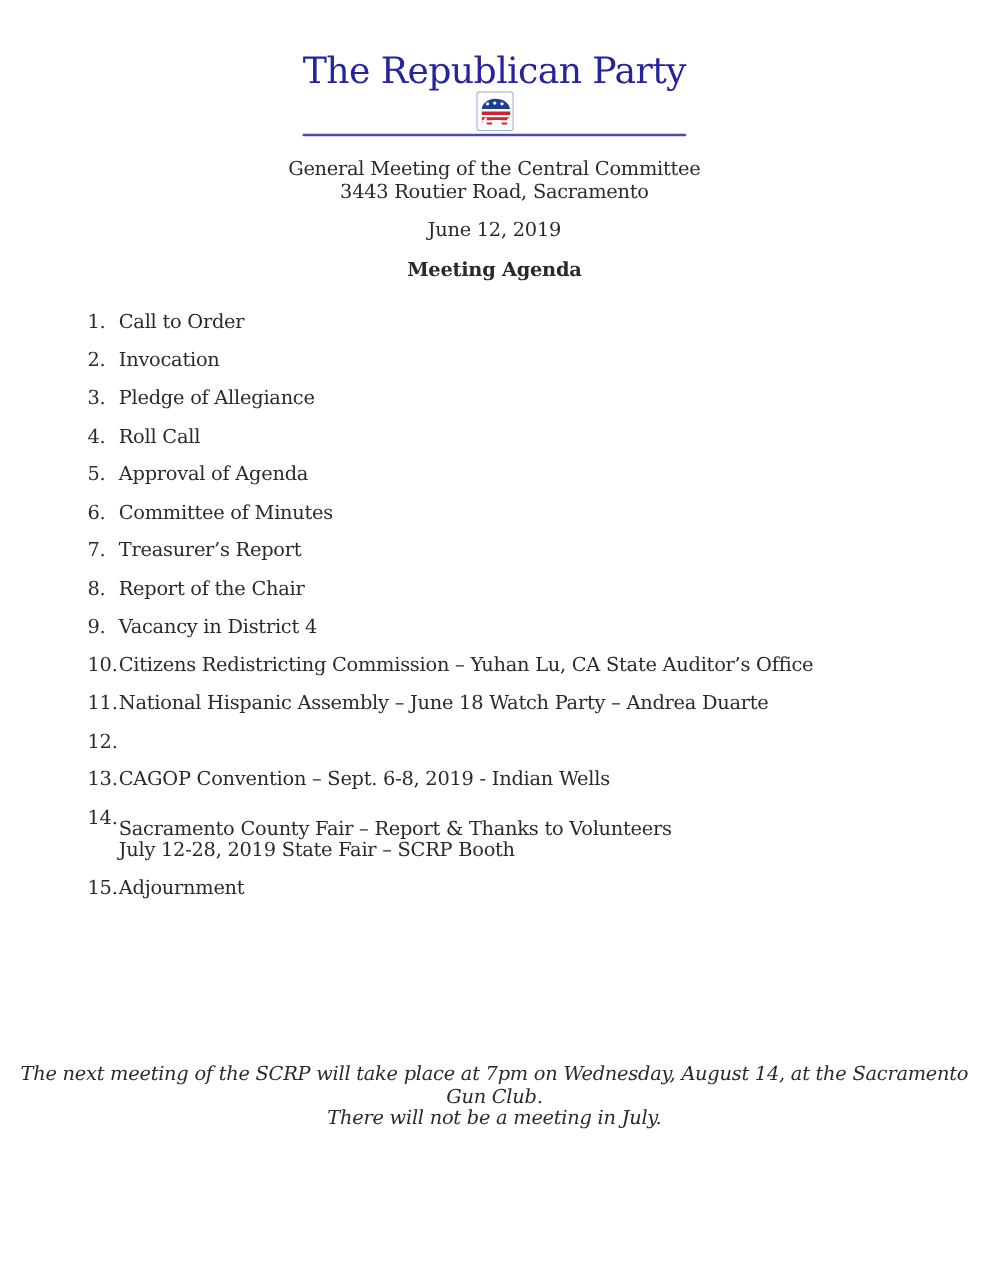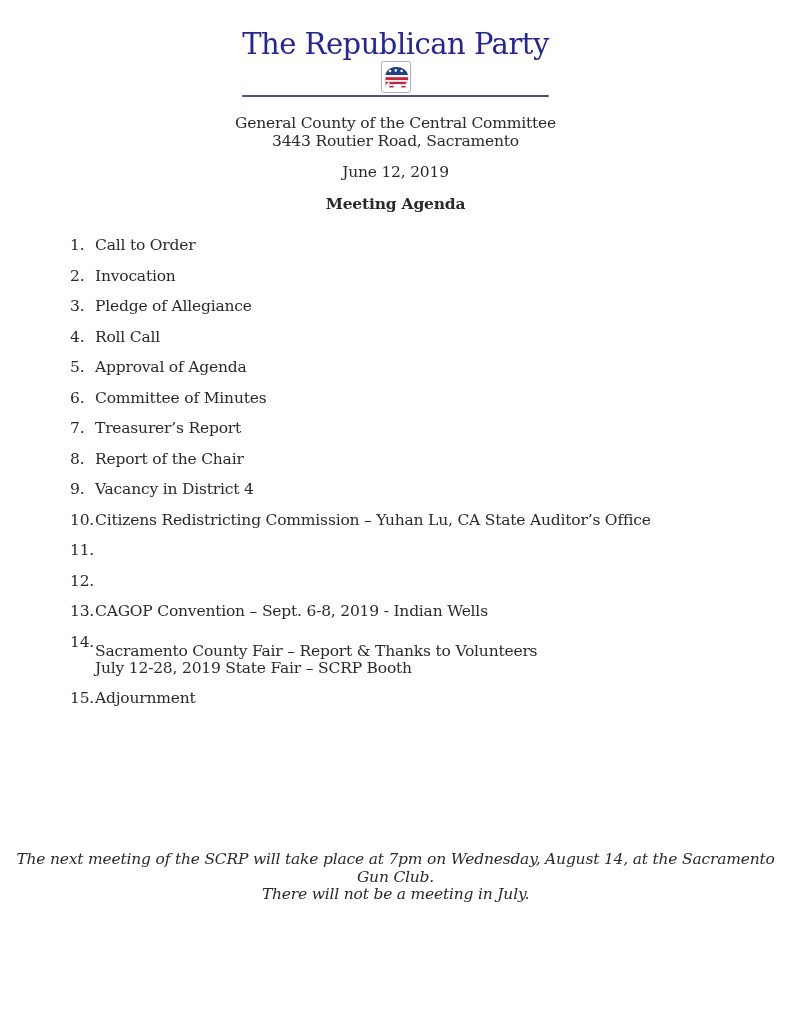--- a/index.html
+++ b/index.html
@@ -16,21 +16,21 @@
     color: #2a2a2a;
   }
   .page {
     position: relative;
     width: 791px;
     height: 1024px;
   }
 
   
   .masthead {
-    padding-top: 28px;
+    padding-top: 40px;
     text-align: center;
     border-radius: 11px;
   }
   .masthead-inner {
     display: inline-block;
     text-align: center;
   }
   .org-name {
     font-size: 29px;
     line-height: 32px;
@@ -165,21 +165,21 @@
               <circle cx="20.6" cy="10" r="1.3" fill="#ffffff"></circle>
             </g>
           </svg>
         </span>
       </div>
       <div class="masthead-rule" style="background: rgb(74, 74, 168);"></div>
     </div>
   </div>
 
   <div class="meeting-info">
-    <div class="line">General County of the Central Committee</div>
+    <div class="line">General Meeting of the Central Committee</div>
     <div class="line">3443 Routier Road, Sacramento</div>
     <div class="meeting-date">June 12, 2019</div>
     <div class="agenda-heading">Meeting Agenda</div>
   </div>
 
   <ol class="agenda" id="agenda-list">
       <li class="agenda-item">
         <span class="num">1.</span>
         <span class="itext"><span>Call to Order</span></span>
       </li>
@@ -214,20 +214,21 @@
       <li class="agenda-item">
         <span class="num">9.</span>
         <span class="itext"><span>Vacancy in District 4</span></span>
       </li>
       <li class="agenda-item">
         <span class="num">10.</span>
         <span class="itext"><span>Citizens Redistricting Commission – Yuhan Lu, CA State Auditor’s Office</span></span>
       </li>
       <li class="agenda-item">
         <span class="num">11.</span>
+        <span class="itext"><span>National Hispanic Assembly – June 18 Watch Party – Andrea Duarte</span></span>
       </li>
       <li class="agenda-item">
         <span class="num">12.</span>
       </li>
       <li class="agenda-item">
         <span class="num">13.</span>
         <span class="itext"><span>CAGOP Convention – Sept. 6-8, 2019 - Indian Wells</span></span>
       </li>
       <li class="agenda-item">
         <span class="num">14.</span>

